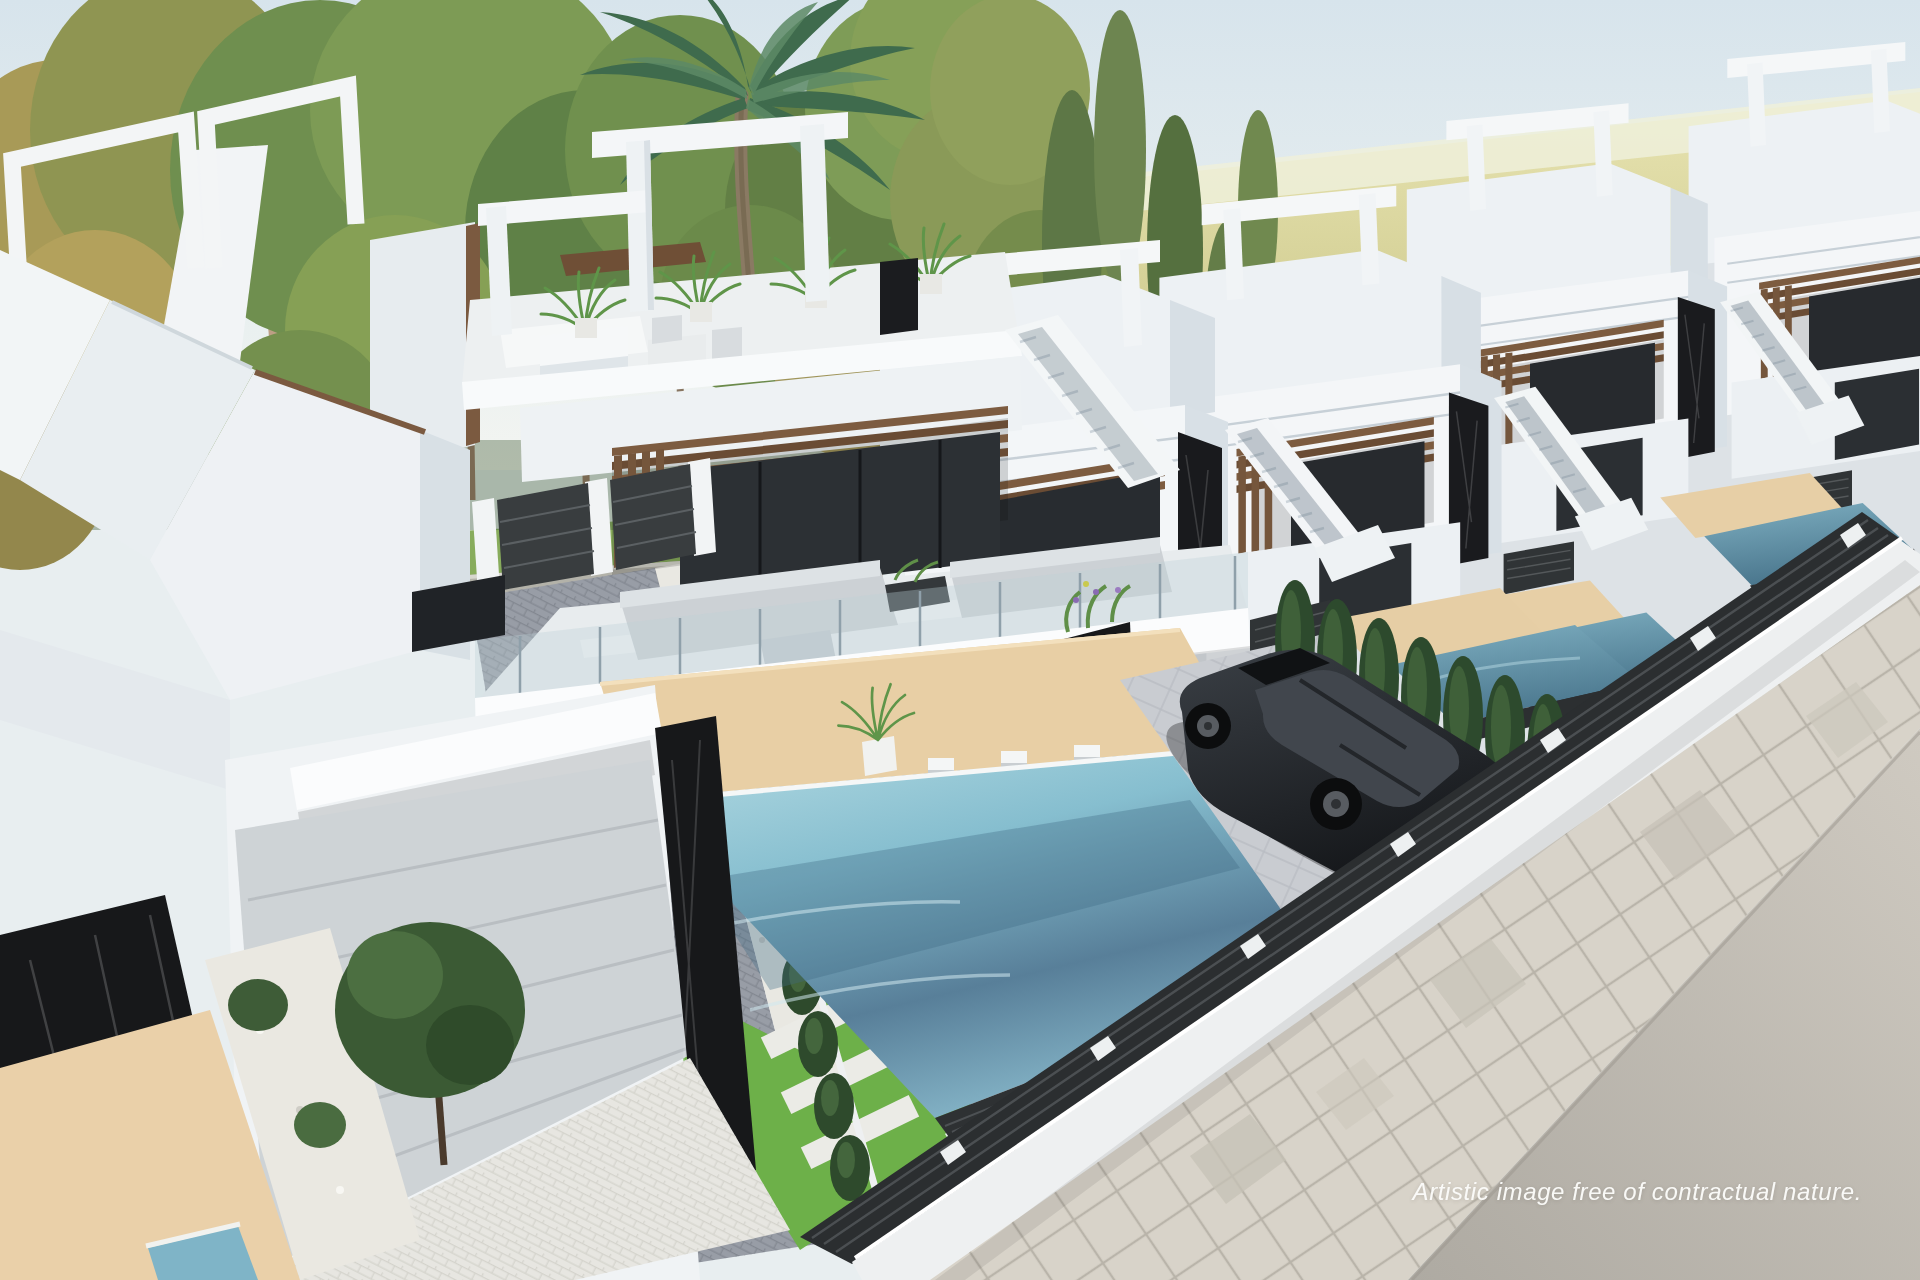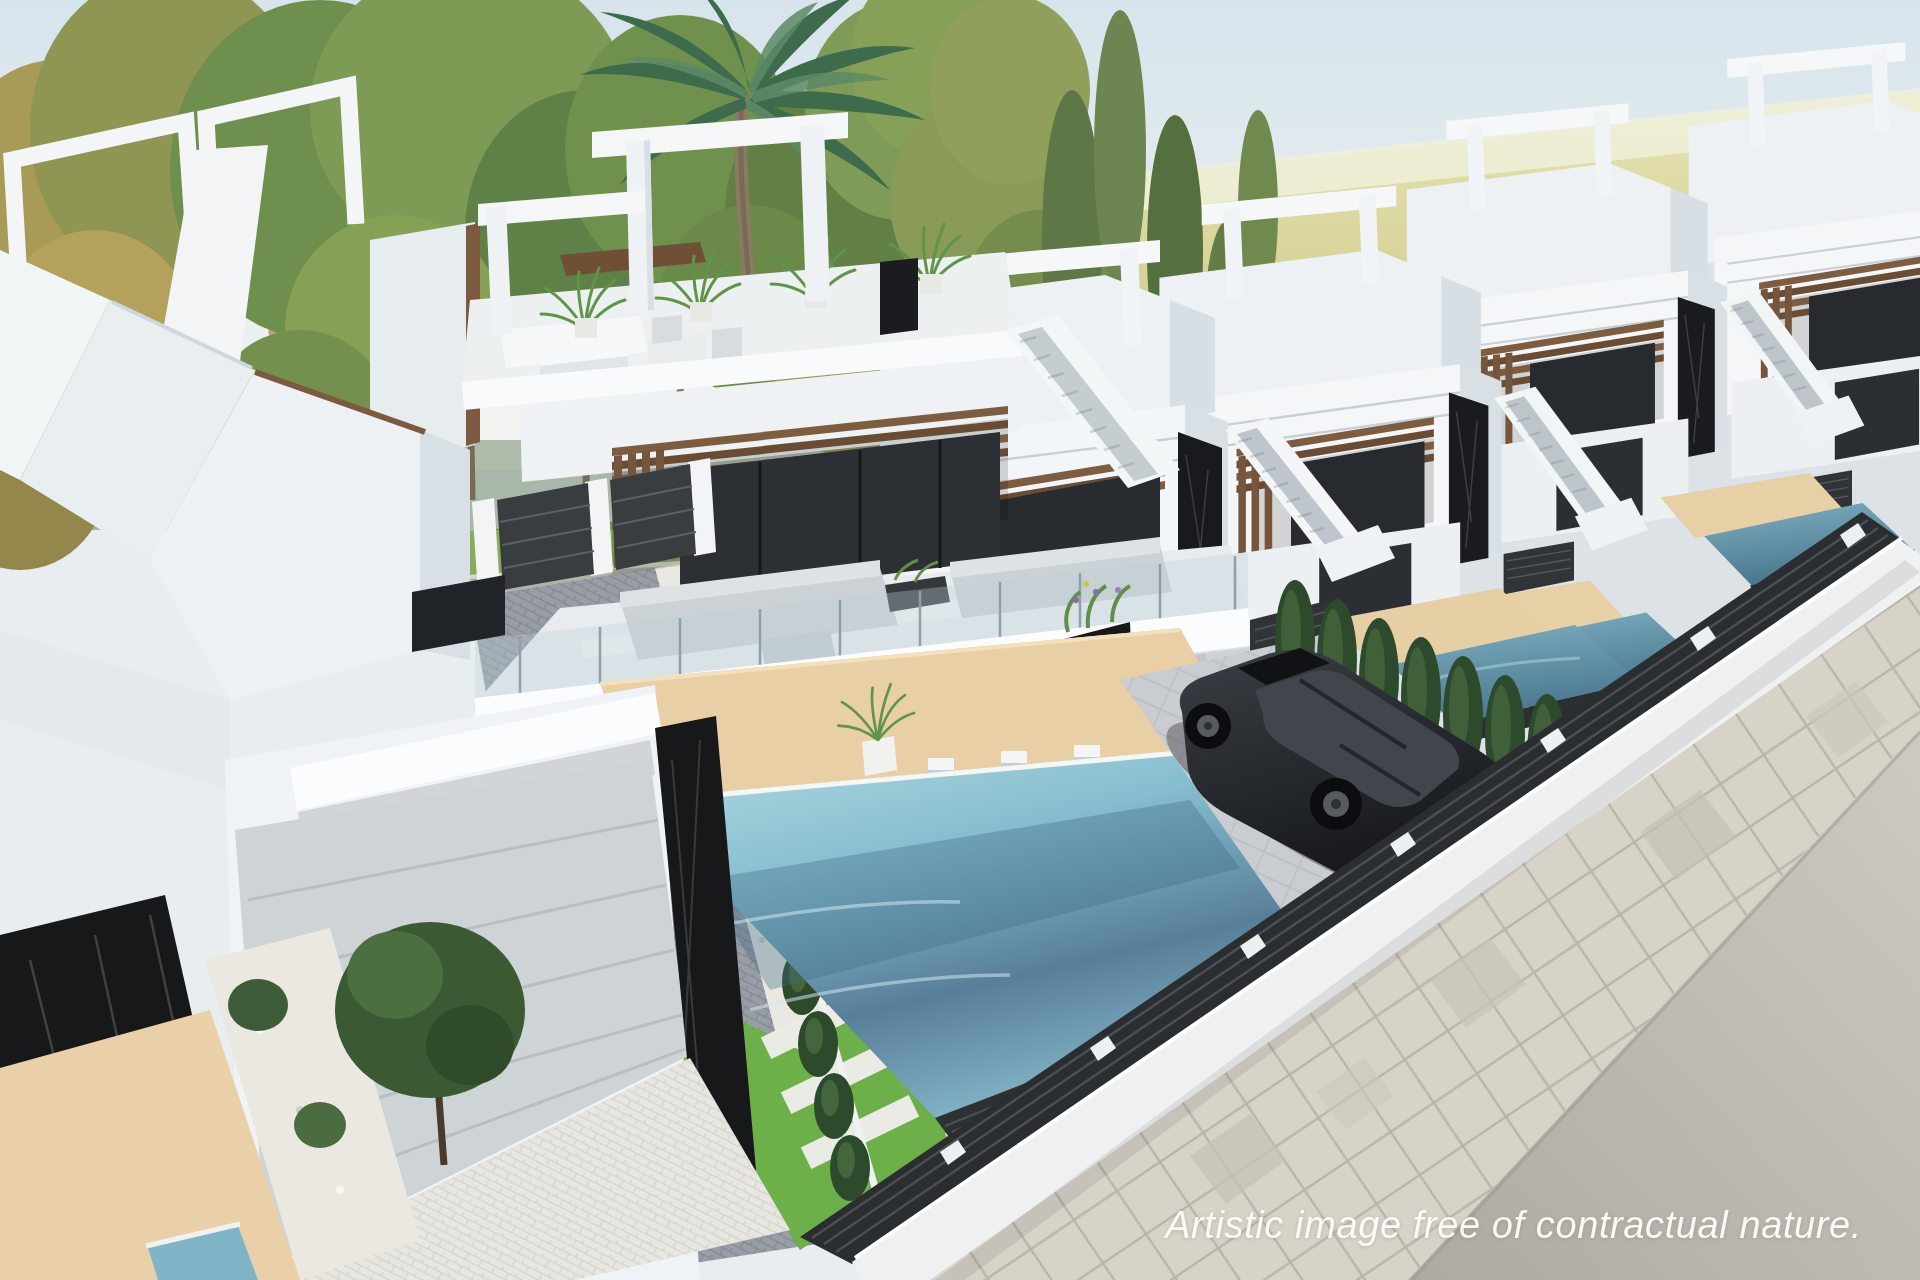--- a/index.html
+++ b/index.html
@@ -1,21 +1,21 @@
 <!DOCTYPE html>
 <html><head>
 <meta charset="utf-8">
 <style>
   html,body{margin:0;padding:0;background:#222;}
   .stage{position:relative;width:1920px;height:1280px;overflow:hidden;
          font-family:"Liberation Sans", sans-serif;background:#e8eef0;}
   .stage svg{position:absolute;inset:0;display:block;}
-  .watermark{position:absolute;top:1204px;right:58px;margin:0;
+  .watermark{position:absolute;top:1178px;right:58px;margin:0;
     font-family:"Liberation Sans", sans-serif;font-style:italic;font-weight:400;
-    font-size:38px;letter-spacing:.6px;color:#fcfcfa;opacity:.96;
+    font-size:24px;letter-spacing:.6px;color:#fcfcfa;opacity:.96;
     text-shadow:0 1px 4px rgba(90,85,75,.25);white-space:nowrap;}
 </style>
 </head>
 <body>
 
 <div class="stage">
 <svg viewBox="0 0 1920 1280" width="1920" height="1280">
   <defs>
     <linearGradient id="lgSky" x1="0" y1="0" x2="0" y2="1">
       <stop offset="0" stop-color="#d7e4ec"></stop>

